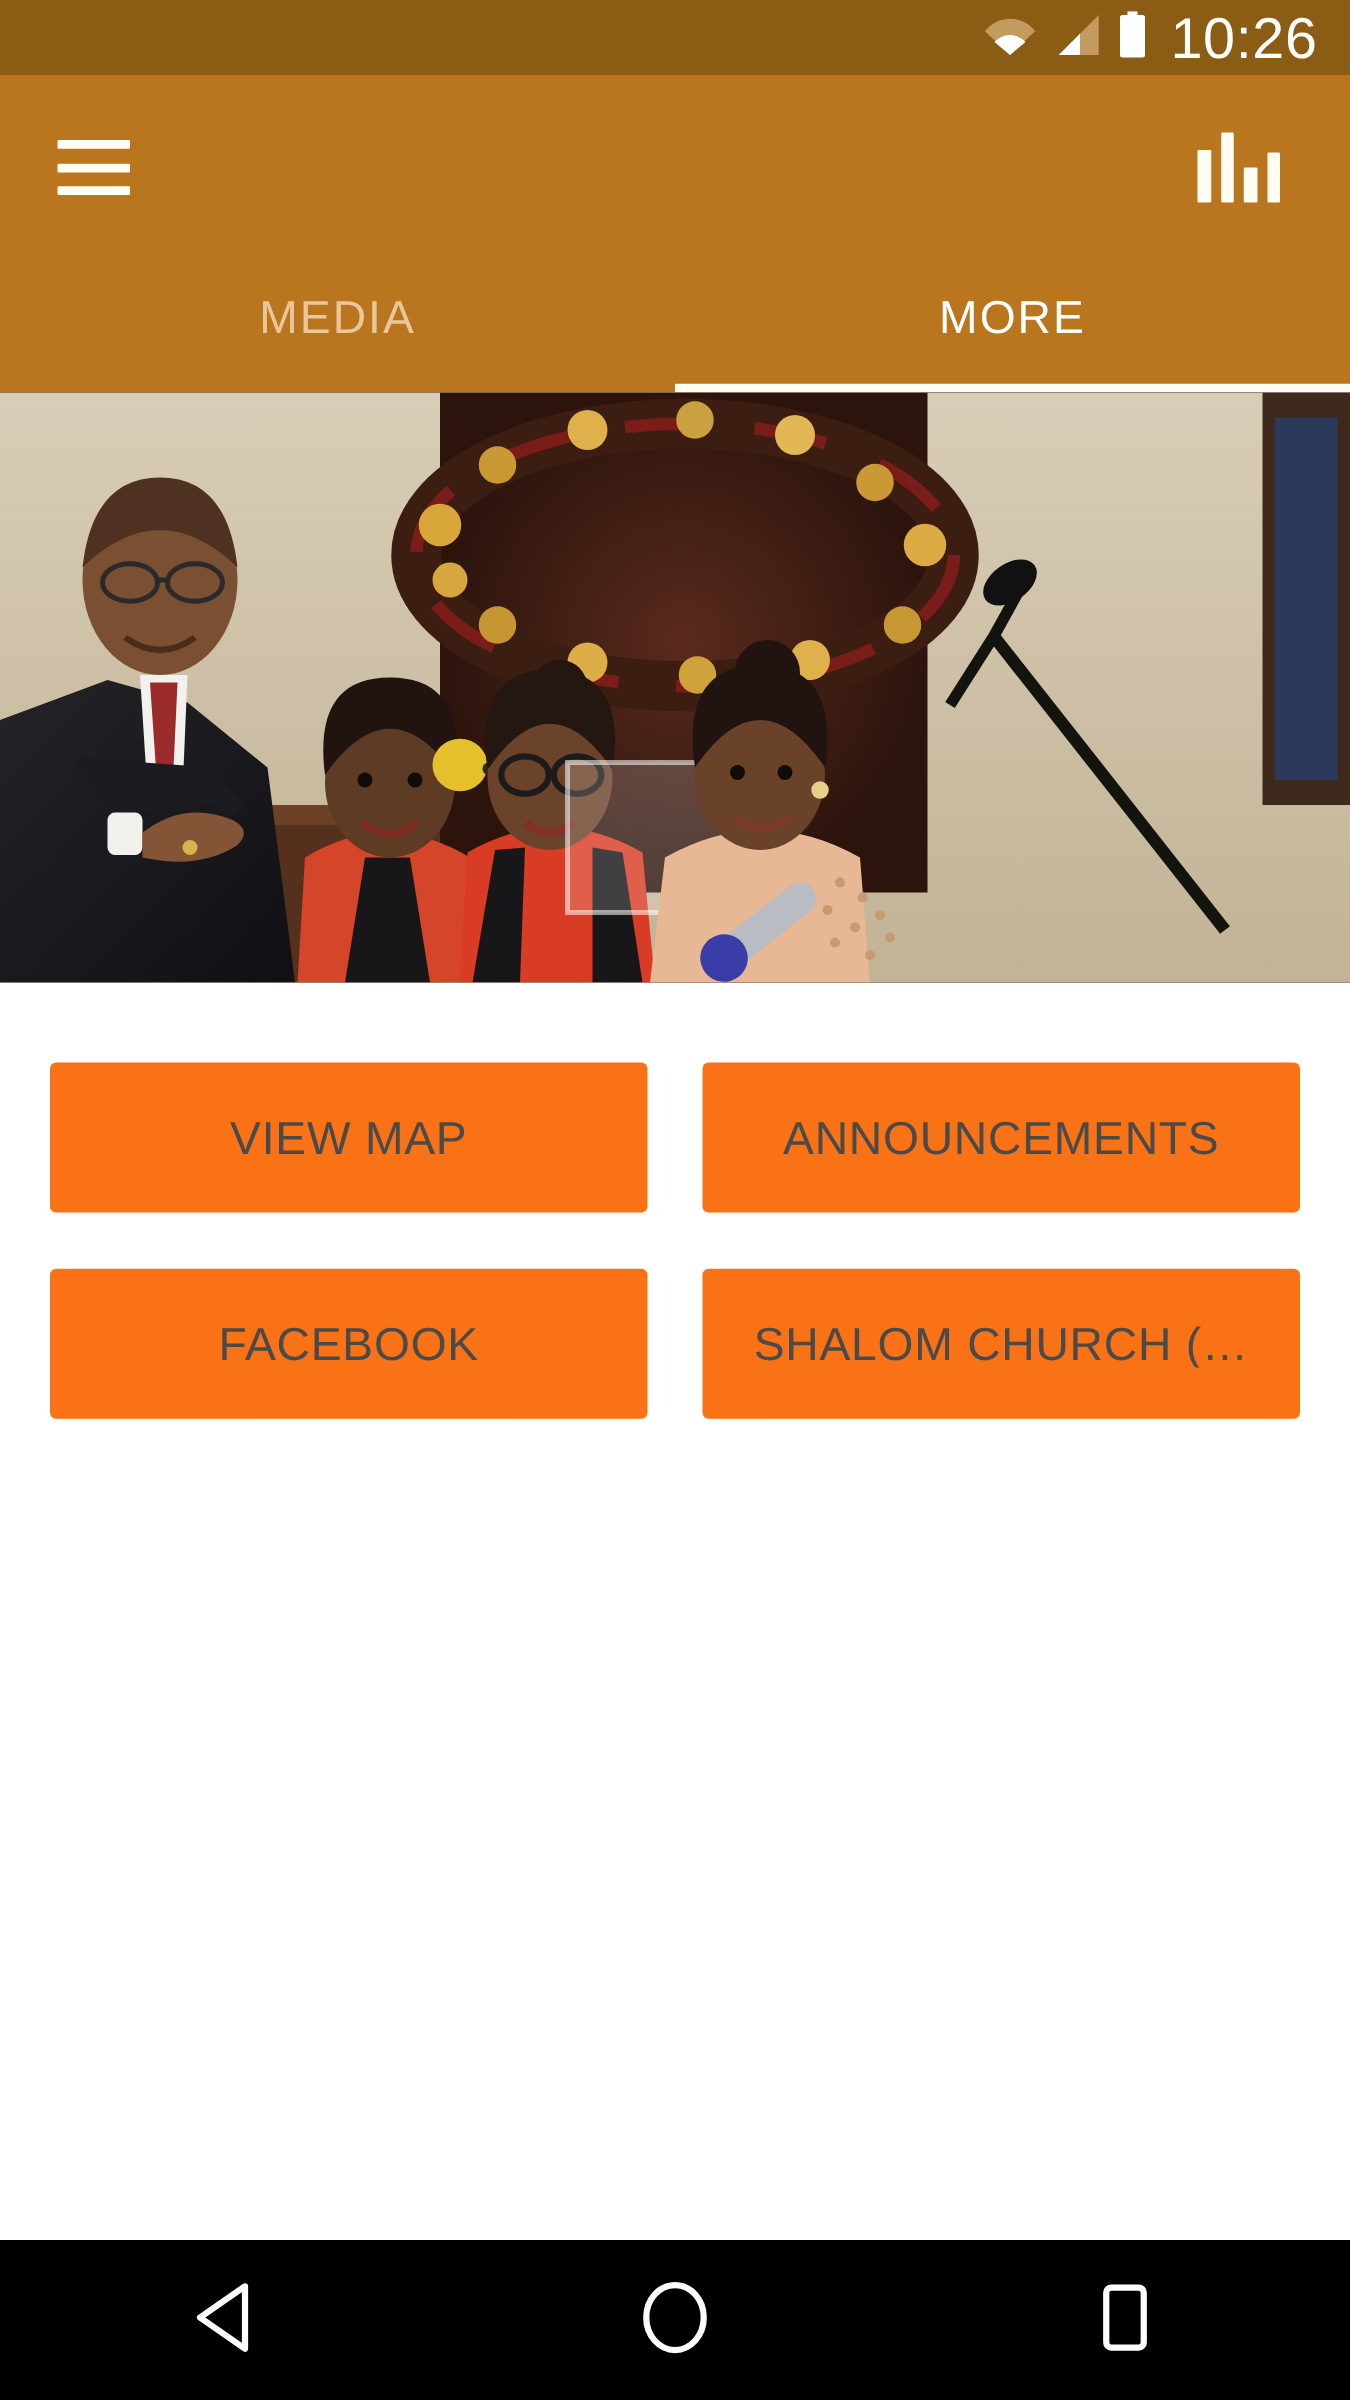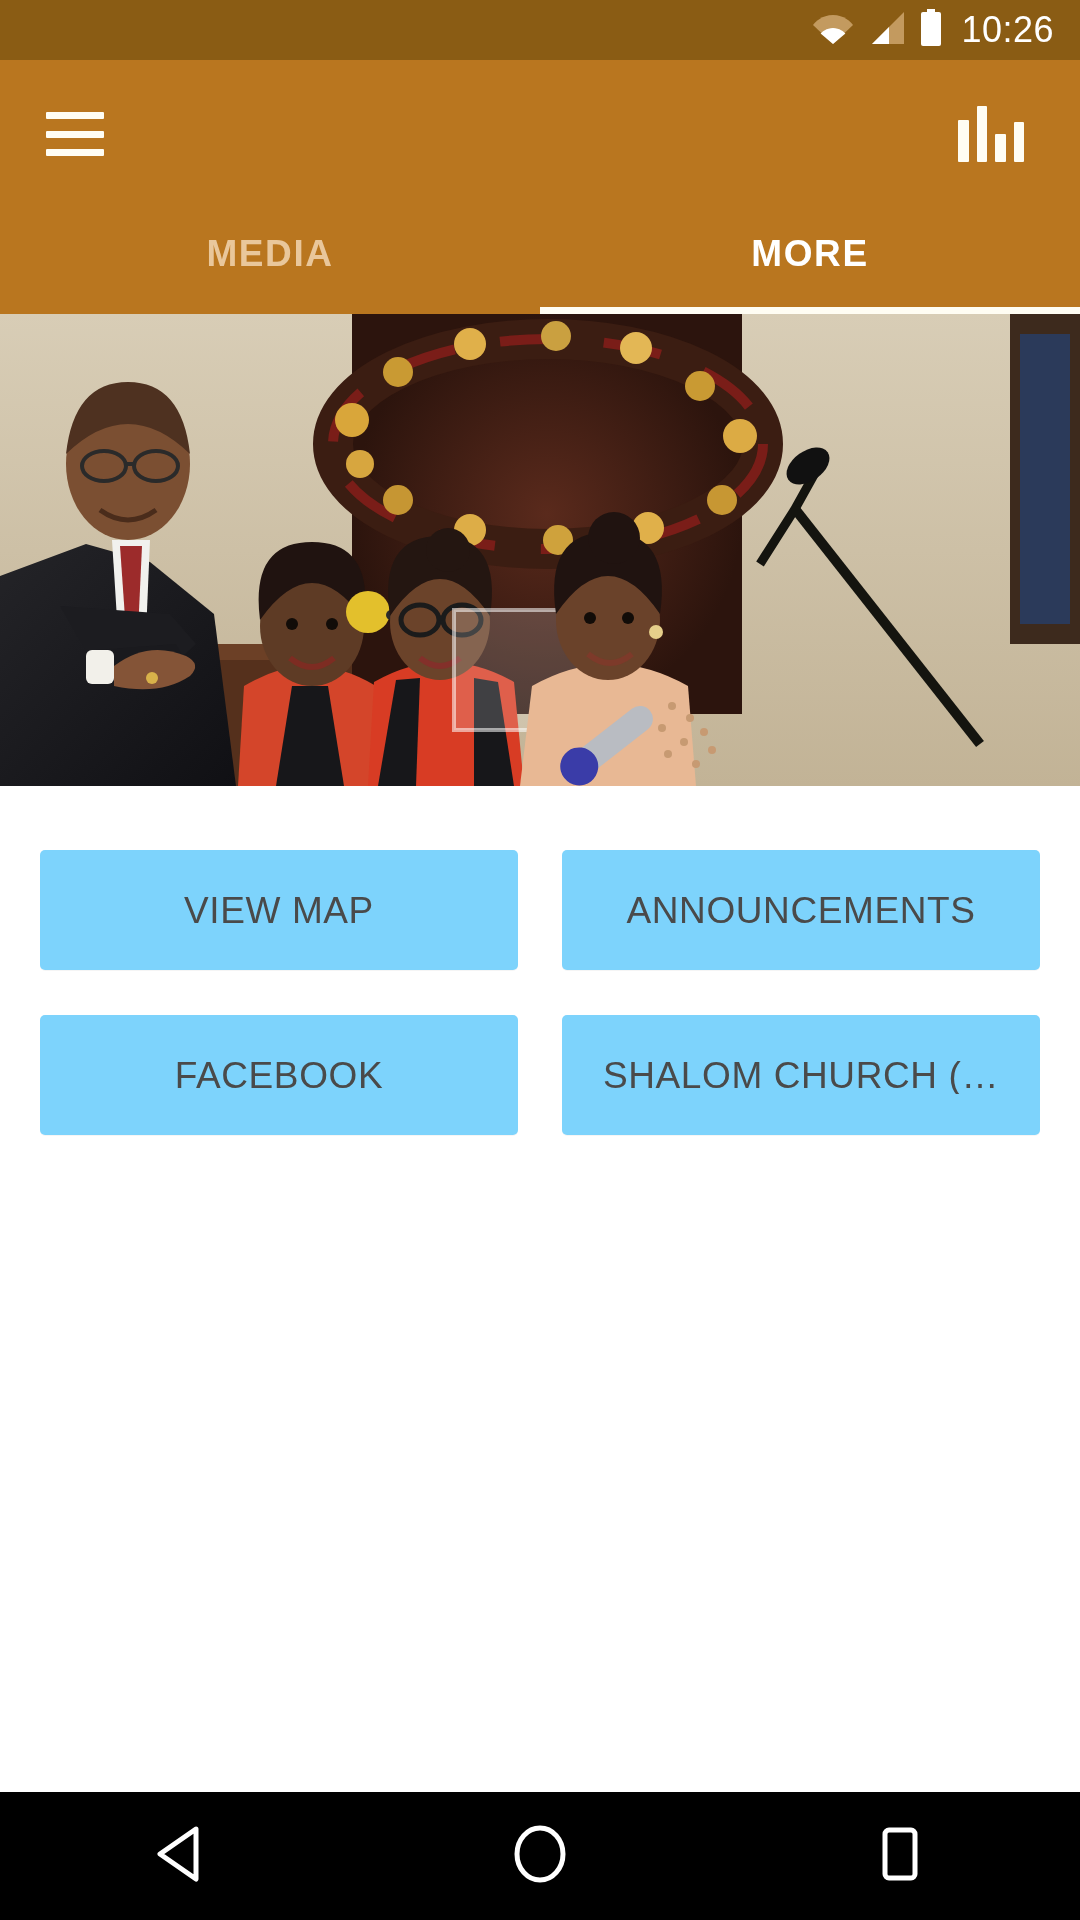--- a/index.html
+++ b/index.html
@@ -12,21 +12,21 @@
 
   
   .statusbar {
     position:absolute; top:0; left:0; width:1080px; height:60px;
     background:#8a5c14;
     display:flex; align-items:center; justify-content:flex-end;
     padding-right:26px; gap:14px;
   }
   .sb-icon { display:block; }
   .sb-clock {
-    color:#ffffff; font-size:36px; font-weight:400;
+    color:#ffffff; font-size:46px; font-weight:400;
     letter-spacing:0.5px; line-height:1; margin-left:4px;
     font-family:"Liberation Sans", sans-serif;
   }
 
   
   .appbar {
     position:absolute; top:60px; left:0; width:1080px; height:190px;
     background:#b9761f;
   }
   .hamburger {
@@ -55,21 +55,21 @@
   .tabs {
     position:absolute; top:192px; left:0; width:1080px; height:122px;
     background:#b9761f; display:flex;
   }
   .tab {
     flex:1 1 0; position:relative;
     display:flex; align-items:center; justify-content:center;
     cursor:pointer;
   }
   .tab span {
-    font-size:37px; font-weight:700; letter-spacing:1.6px;
+    font-size:37px; font-weight:400; letter-spacing:1.6px;
     line-height:1; text-transform:uppercase;
     font-family:"Liberation Sans", sans-serif;
   }
   .tab.inactive span { color:#e9c79b; }
   .tab.active span { color:#ffffff; }
   .tab-indicator {
     position:absolute; left:0; bottom:0; width:100%; height:7px;
     background:#fffdf3;
   }
 
@@ -81,21 +81,21 @@
   .hero svg { display:block; width:1080px; height:472px; }
 
   
   .grid {
     position:absolute; top:786px; left:0; width:1080px;
     padding:64px 40px 0 40px;
     display:grid; grid-template-columns:1fr 1fr;
     column-gap:44px; row-gap:45px;
   }
   .gbtn {
-    height:120px; background:#7dd3fc; border-radius:5px;
+    height:120px; background:#f97316; border-radius:5px;
     display:flex; align-items:center; justify-content:center;
     padding:0 16px; cursor:pointer;
     box-shadow:0 1px 0 rgba(0,0,0,0.04);
   }
   .gbtn span {
     color:#4a4a4a; font-size:37px; font-weight:400;
     letter-spacing:0.6px; line-height:1;
     white-space:nowrap; overflow:hidden; text-overflow:clip;
     text-transform:uppercase;
     font-family:"Liberation Sans", sans-serif;

